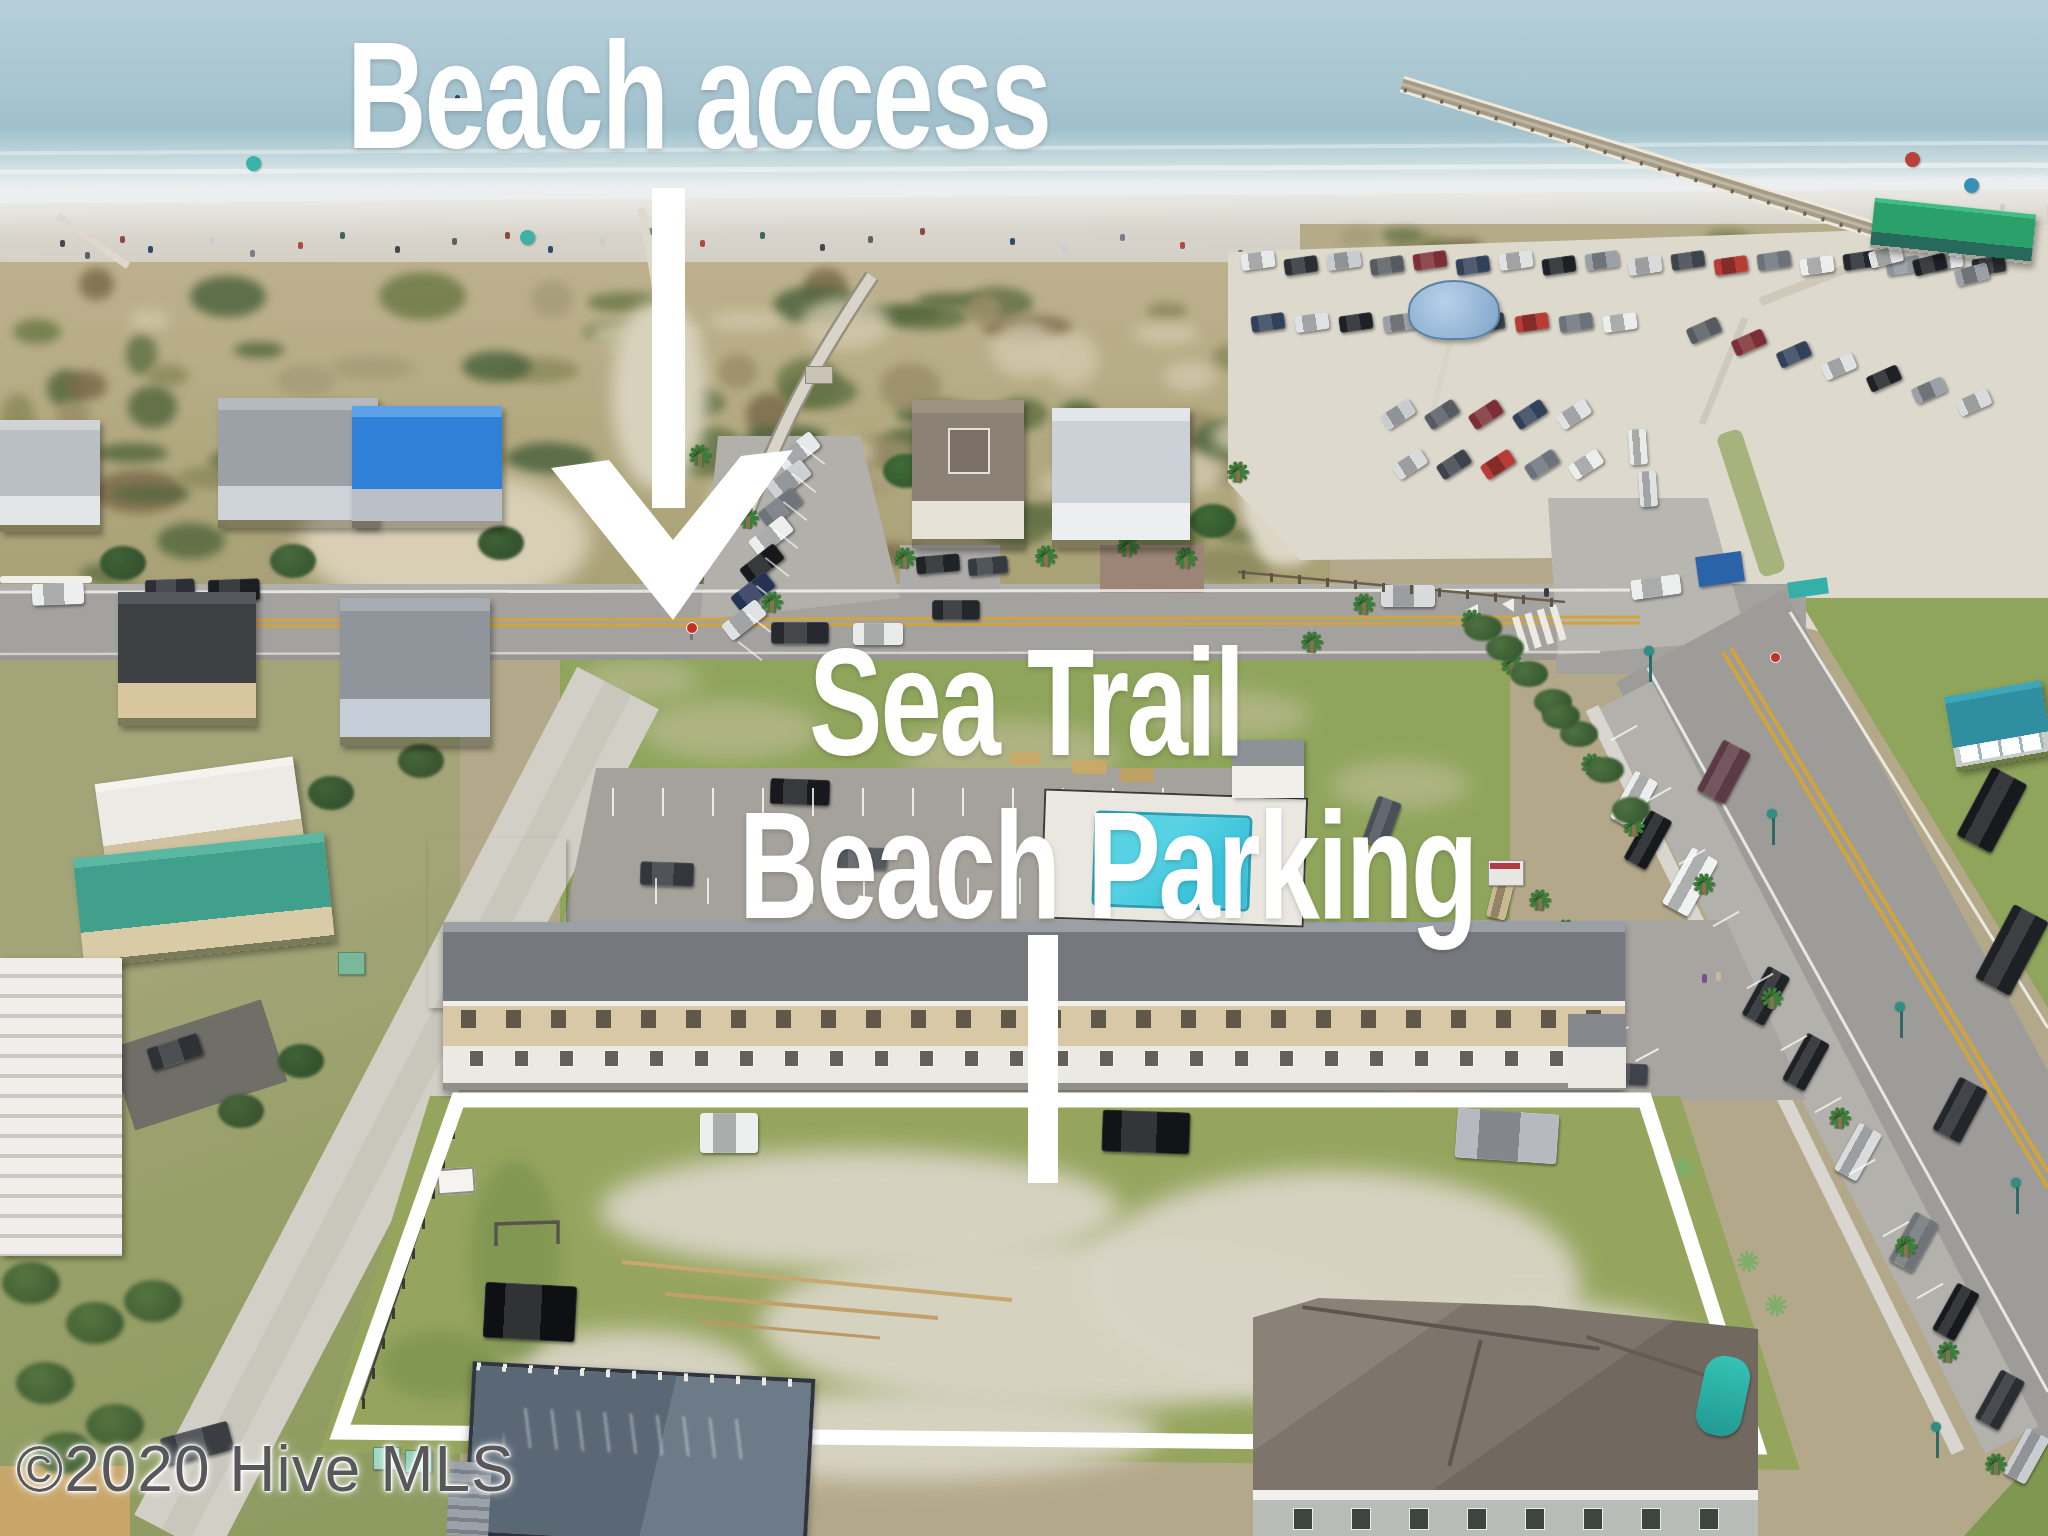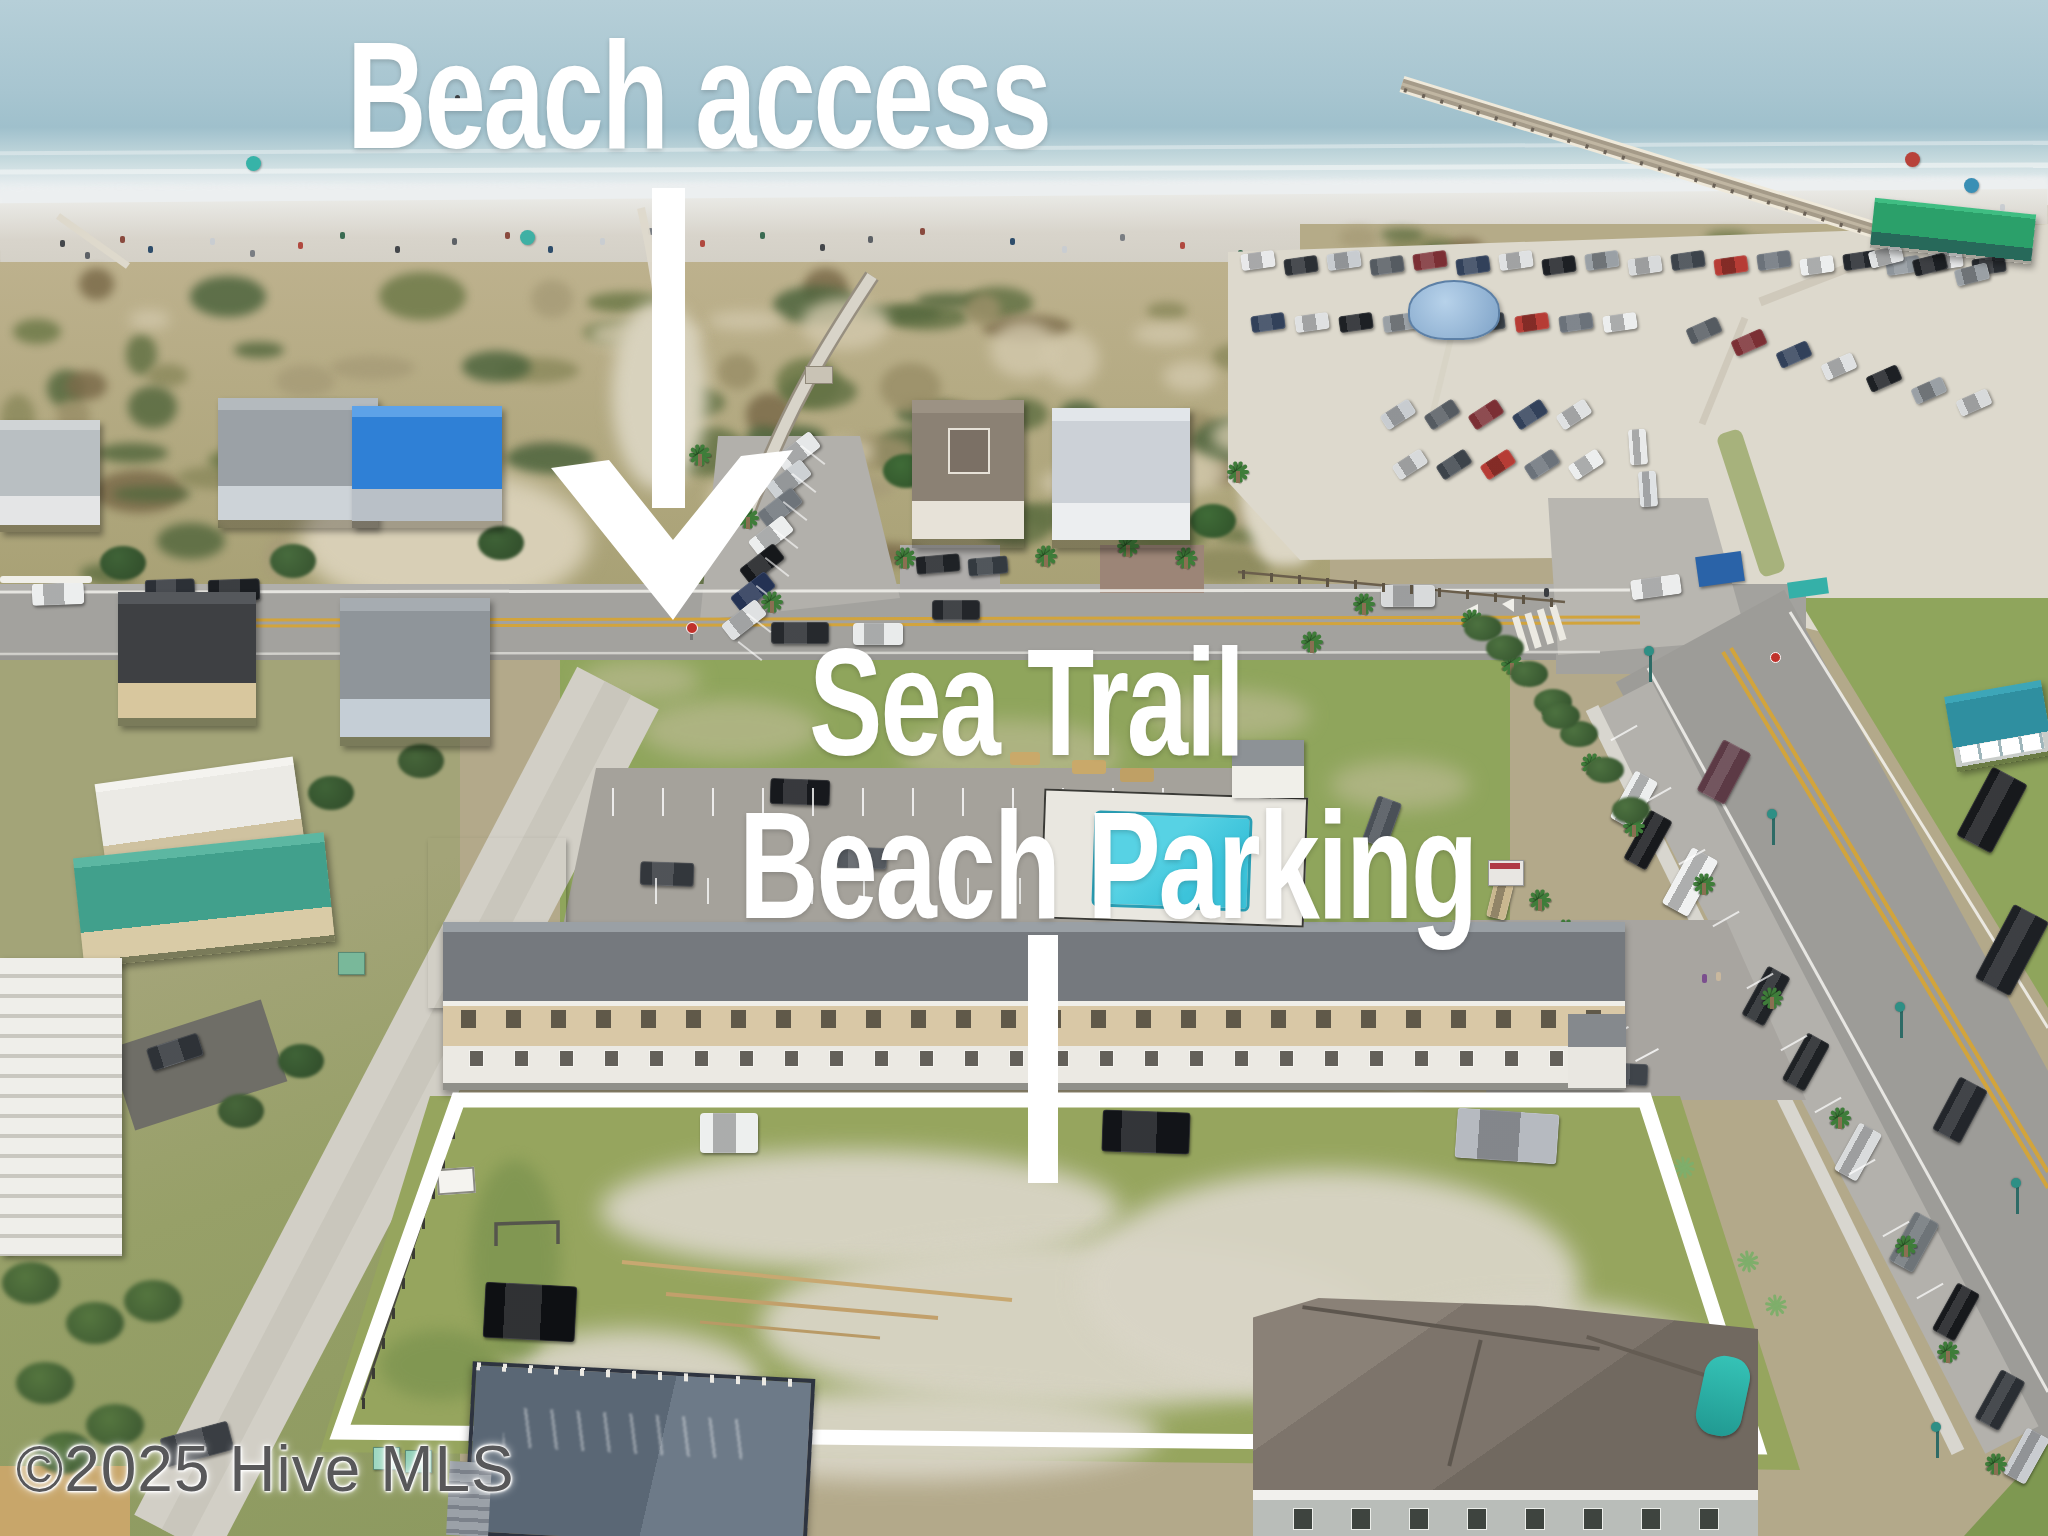--- a/index.html
+++ b/index.html
@@ -852,14 +852,14 @@
 
   <svg width="2048" height="1536">
     <rect x="652" y="188" width="33" height="320" fill="var(--overlay-text,#fff)"></rect>
     <polygon points="551,468 609,460 673,540 741,456 793,450 673,620" fill="var(--overlay-text,#fff)"></polygon>
   </svg>
 
   <div class="big-label" style="left:235px;top:18px;width:800px">Beach access</div>
   <div class="big-label" style="left:626px;top:625px;width:800px">Sea Trail</div>
   <div class="big-label" style="left:627px;top:788px;width:800px">Beach Parking</div>
 
-  <div id="watermark">©2025 Hive MLS</div>
+  <div id="watermark">©2020 Hive MLS</div>
 </div>
 
 </body></html>

